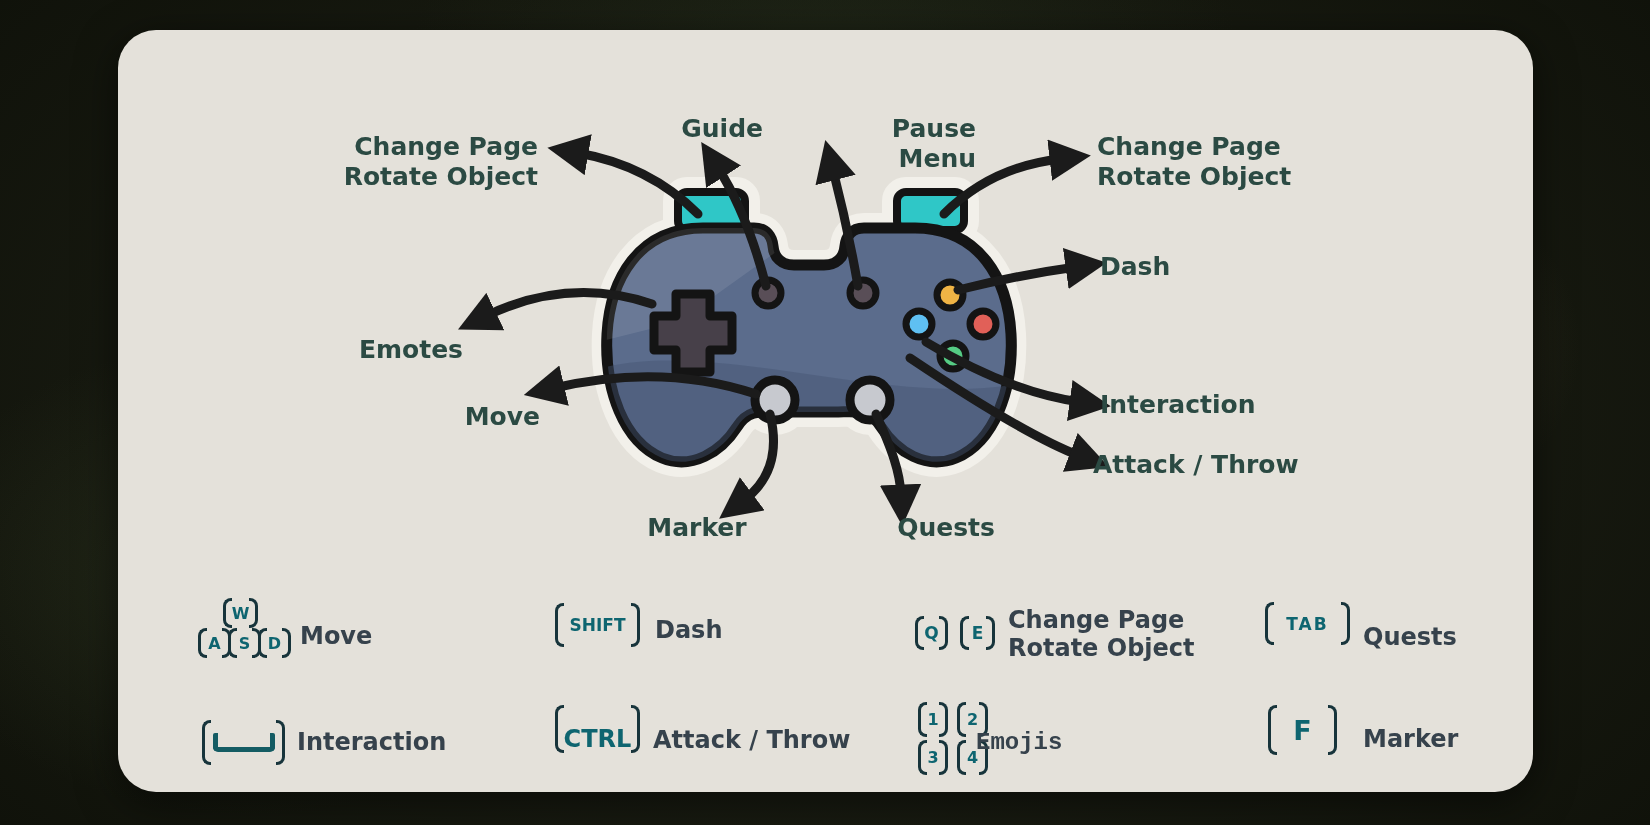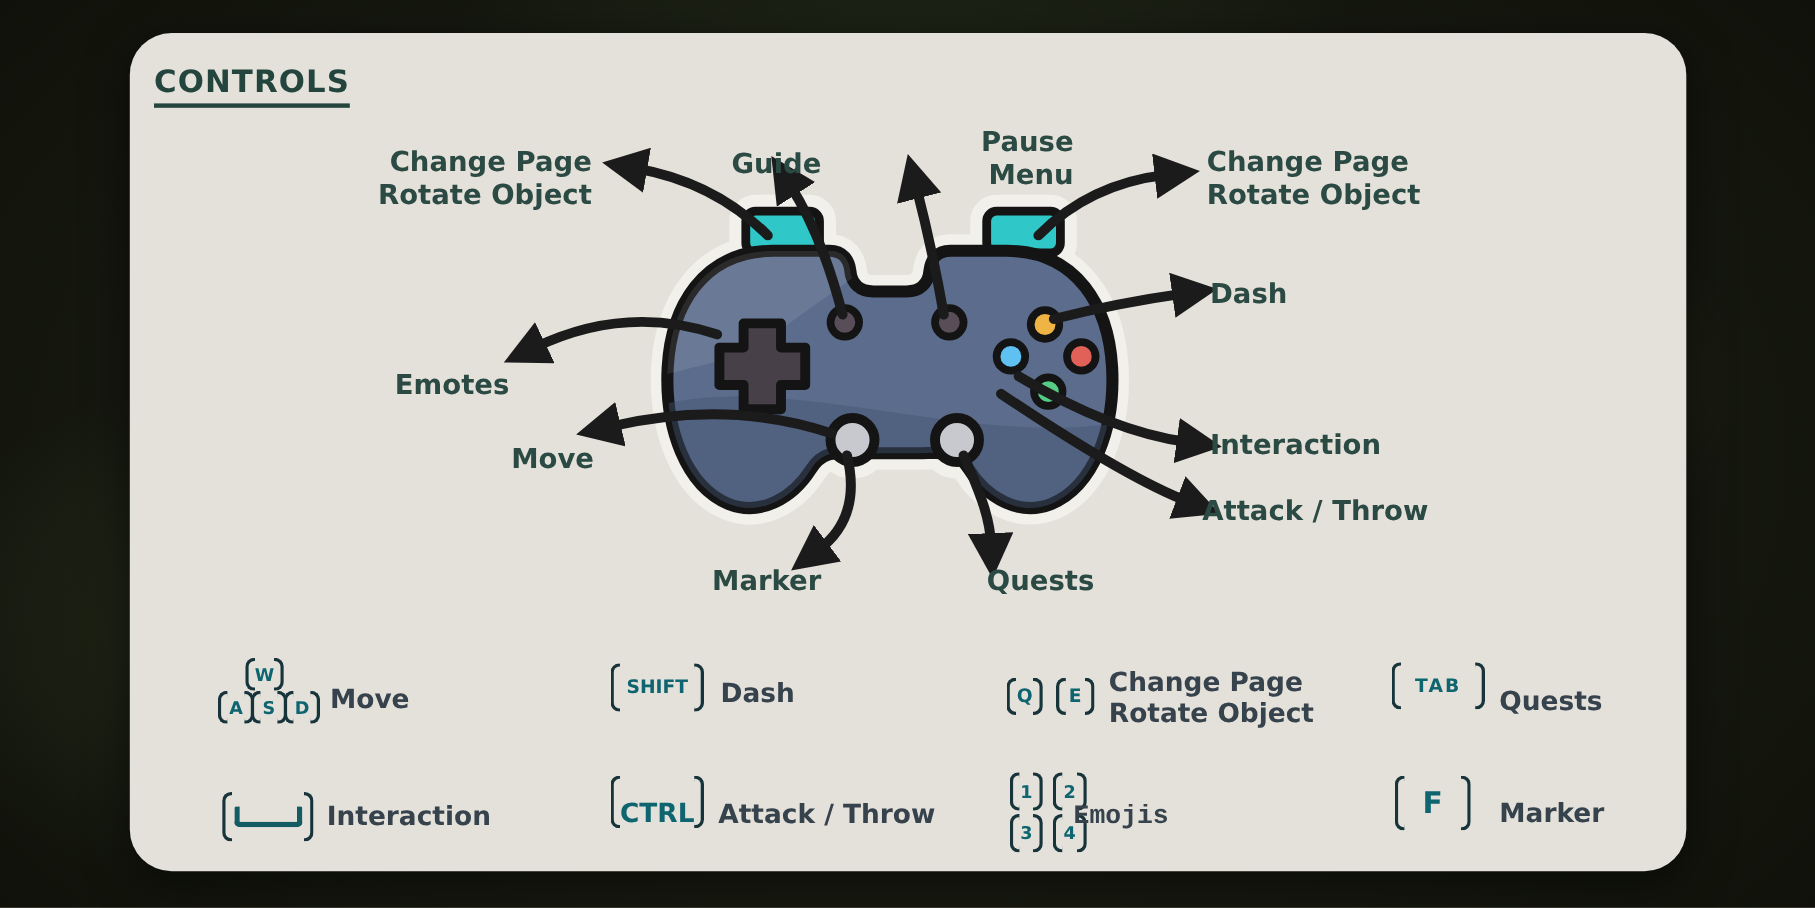--- a/index.html
+++ b/index.html
@@ -27,21 +27,20 @@
        border-radius:2px 2px 5px 5px;}
   svg{position:absolute;overflow:visible;}
 </style>
 </head>
 <body>
 
 <div class="stage">
   <div class="bg"></div>
   <div class="panel"></div>
 
-  <div class="title">CONTROLS</div>
 
   <svg style="left:588px;top:182px;" width="440" height="310" viewBox="0 0 440 310">
     <defs>
       <clipPath id="bodyclip">
           <path d="M 115,46 L 166,46 C 179,46 184,55 185,64 C 186,76 194,83 206,83 L 236,83 C 248,83 256,76 257,64 C 258,55 263,46 276,46 L 327,46 C 392,46 420,98 423,152 C 426,208 406,260 368,276 C 338,288 309,270 293,245 C 281,226 268,230 246,230 L 196,230 C 174,230 161,226 149,245 C 133,270 104,288 74,276 C 36,260 16,208 19,152 C 22,98 50,46 115,46 Z"></path>
         </clipPath>
     </defs>
 
     <g stroke="#f2f0ea" stroke-width="30" fill="#f2f0ea" stroke-linejoin="round">
       <rect x="90" y="10" width="67" height="38" rx="9"></rect>
@@ -92,21 +91,21 @@
       <path d="M 910,358 C 980,405 1038,440 1080,456" marker-end="url(#ah)"></path>
       <path d="M 770,414 C 780,455 768,482 744,500" marker-end="url(#ah)"></path>
       <path d="M 876,414 C 892,450 900,472 901,495" marker-end="url(#ah)"></path>
     </g>
   </svg>
 
   <div class="lbl" style="left:298px;top:132px;width:240px;text-align:right;">
     <div>Change Page</div>
     <div>Rotate Object</div>
   </div>
-  <div class="lbl" style="left:665px;top:114px;width:120px;text-align:left;margin-top:20px;">Guide</div>
+  <div class="lbl" style="left:643px;top:114px;width:120px;text-align:right;">Guide</div>
   <div class="lbl" style="left:816px;top:114px;width:160px;text-align:right;">Pause Menu</div>
   <div class="lbl" style="left:1097px;top:132px;width:240px;">
     <div>Change Page</div>
     <div>Rotate Object</div>
   </div>
   <div class="lbl" style="left:1100px;top:252px;">Dash</div>
   <div class="lbl" style="left:303px;top:335px;width:160px;text-align:right;">Emotes</div>
   <div class="lbl" style="left:380px;top:402px;width:160px;text-align:right;">Move</div>
   <div class="lbl" style="left:1100px;top:390px;">Interaction</div>
   <div class="lbl" style="left:1093px;top:450px;">Attack / Throw</div>

